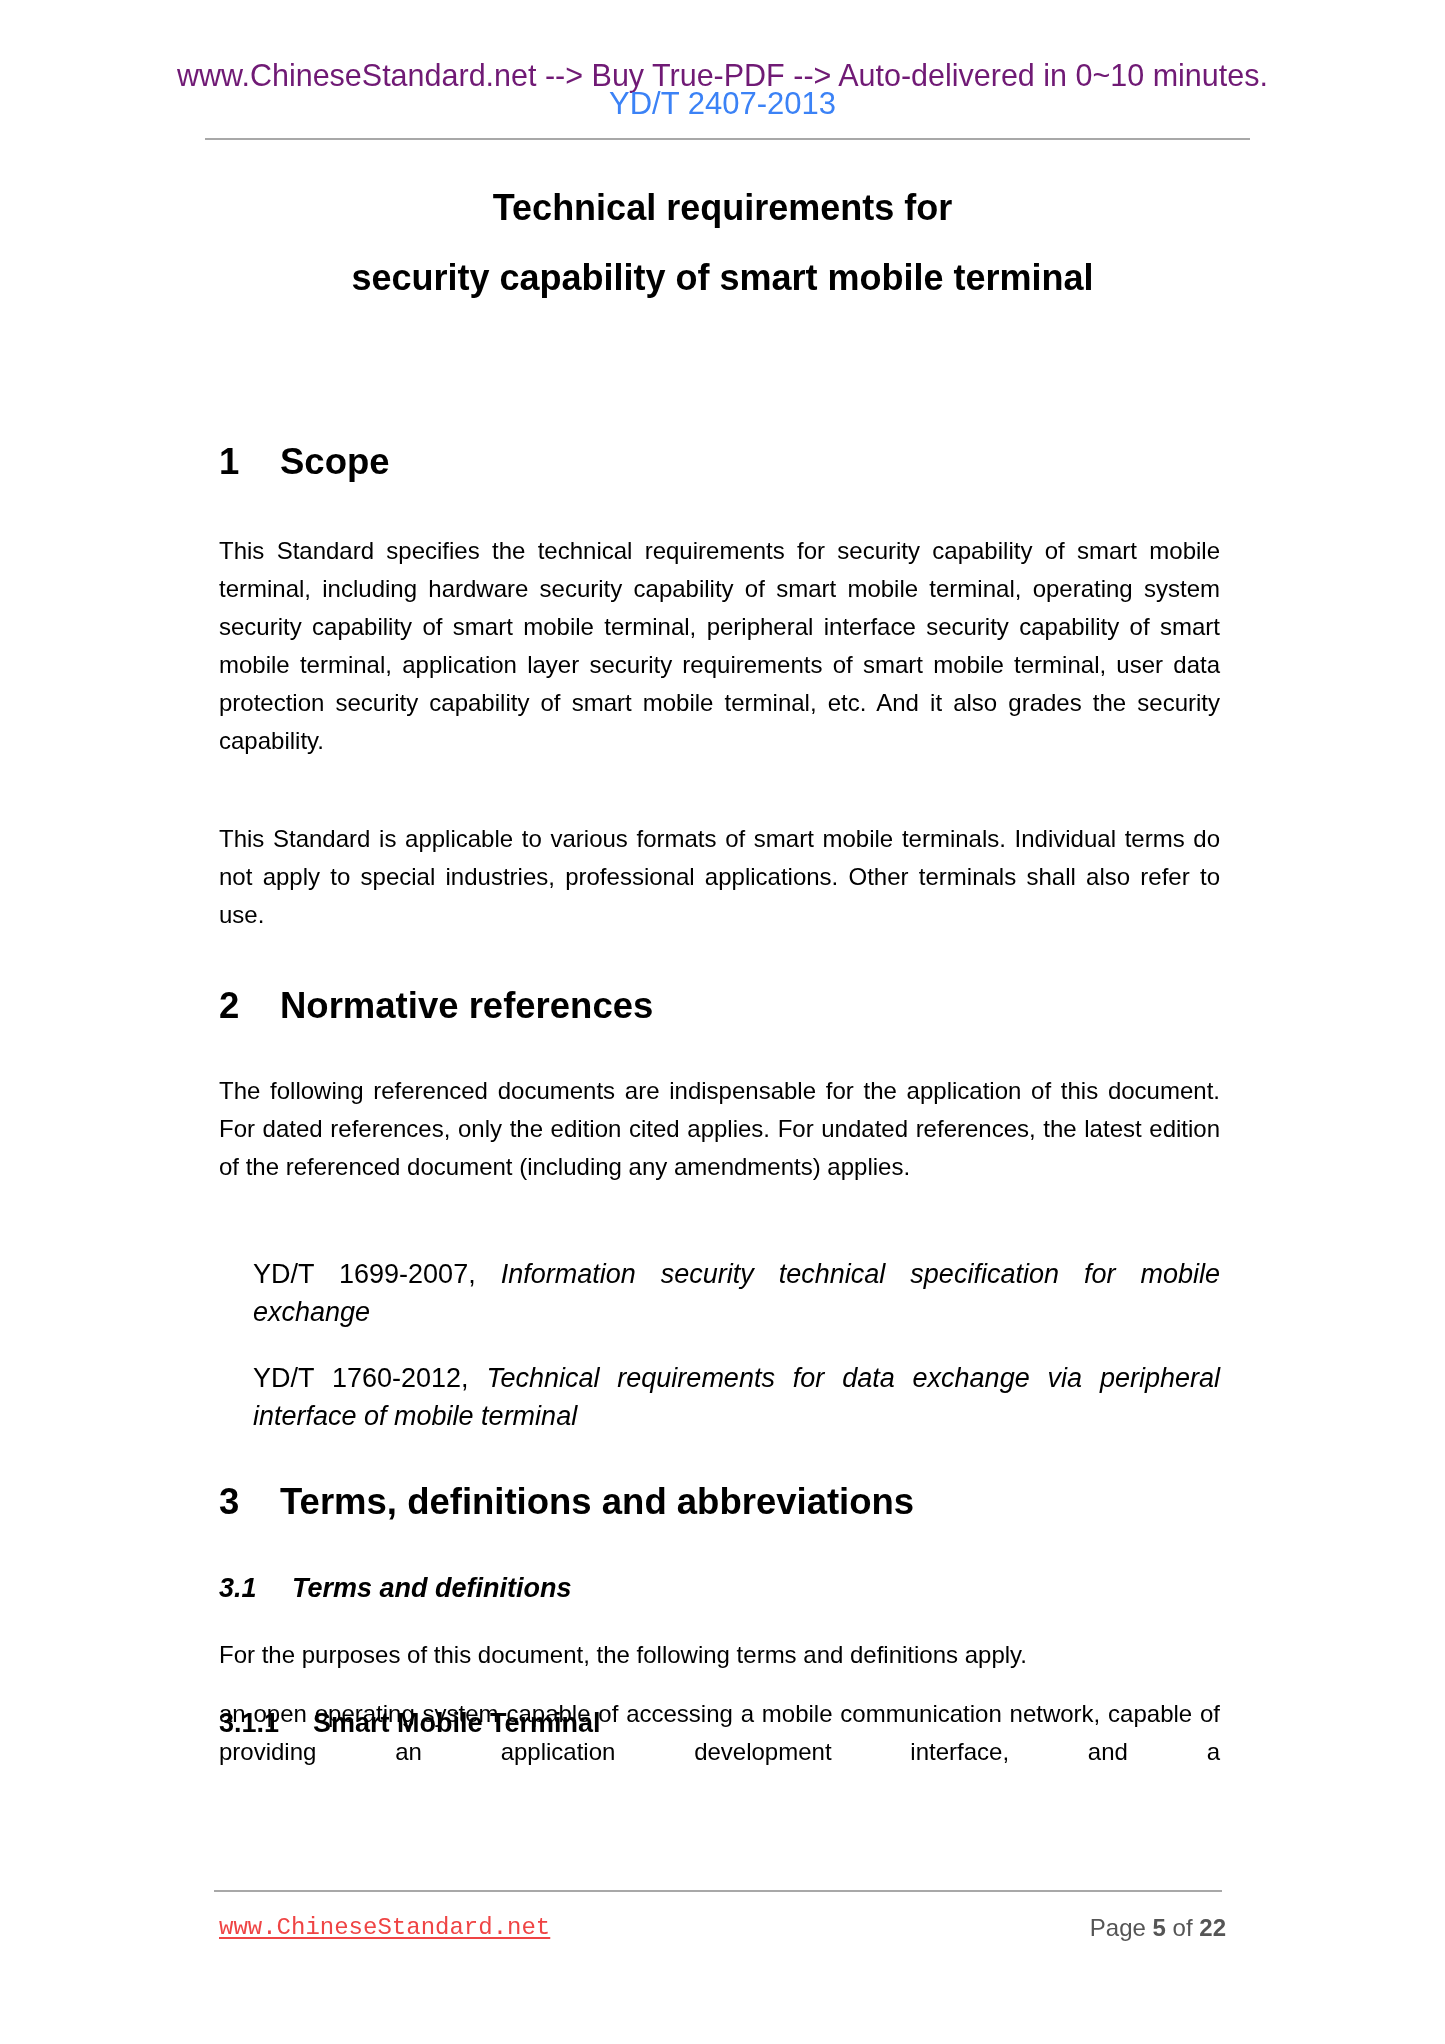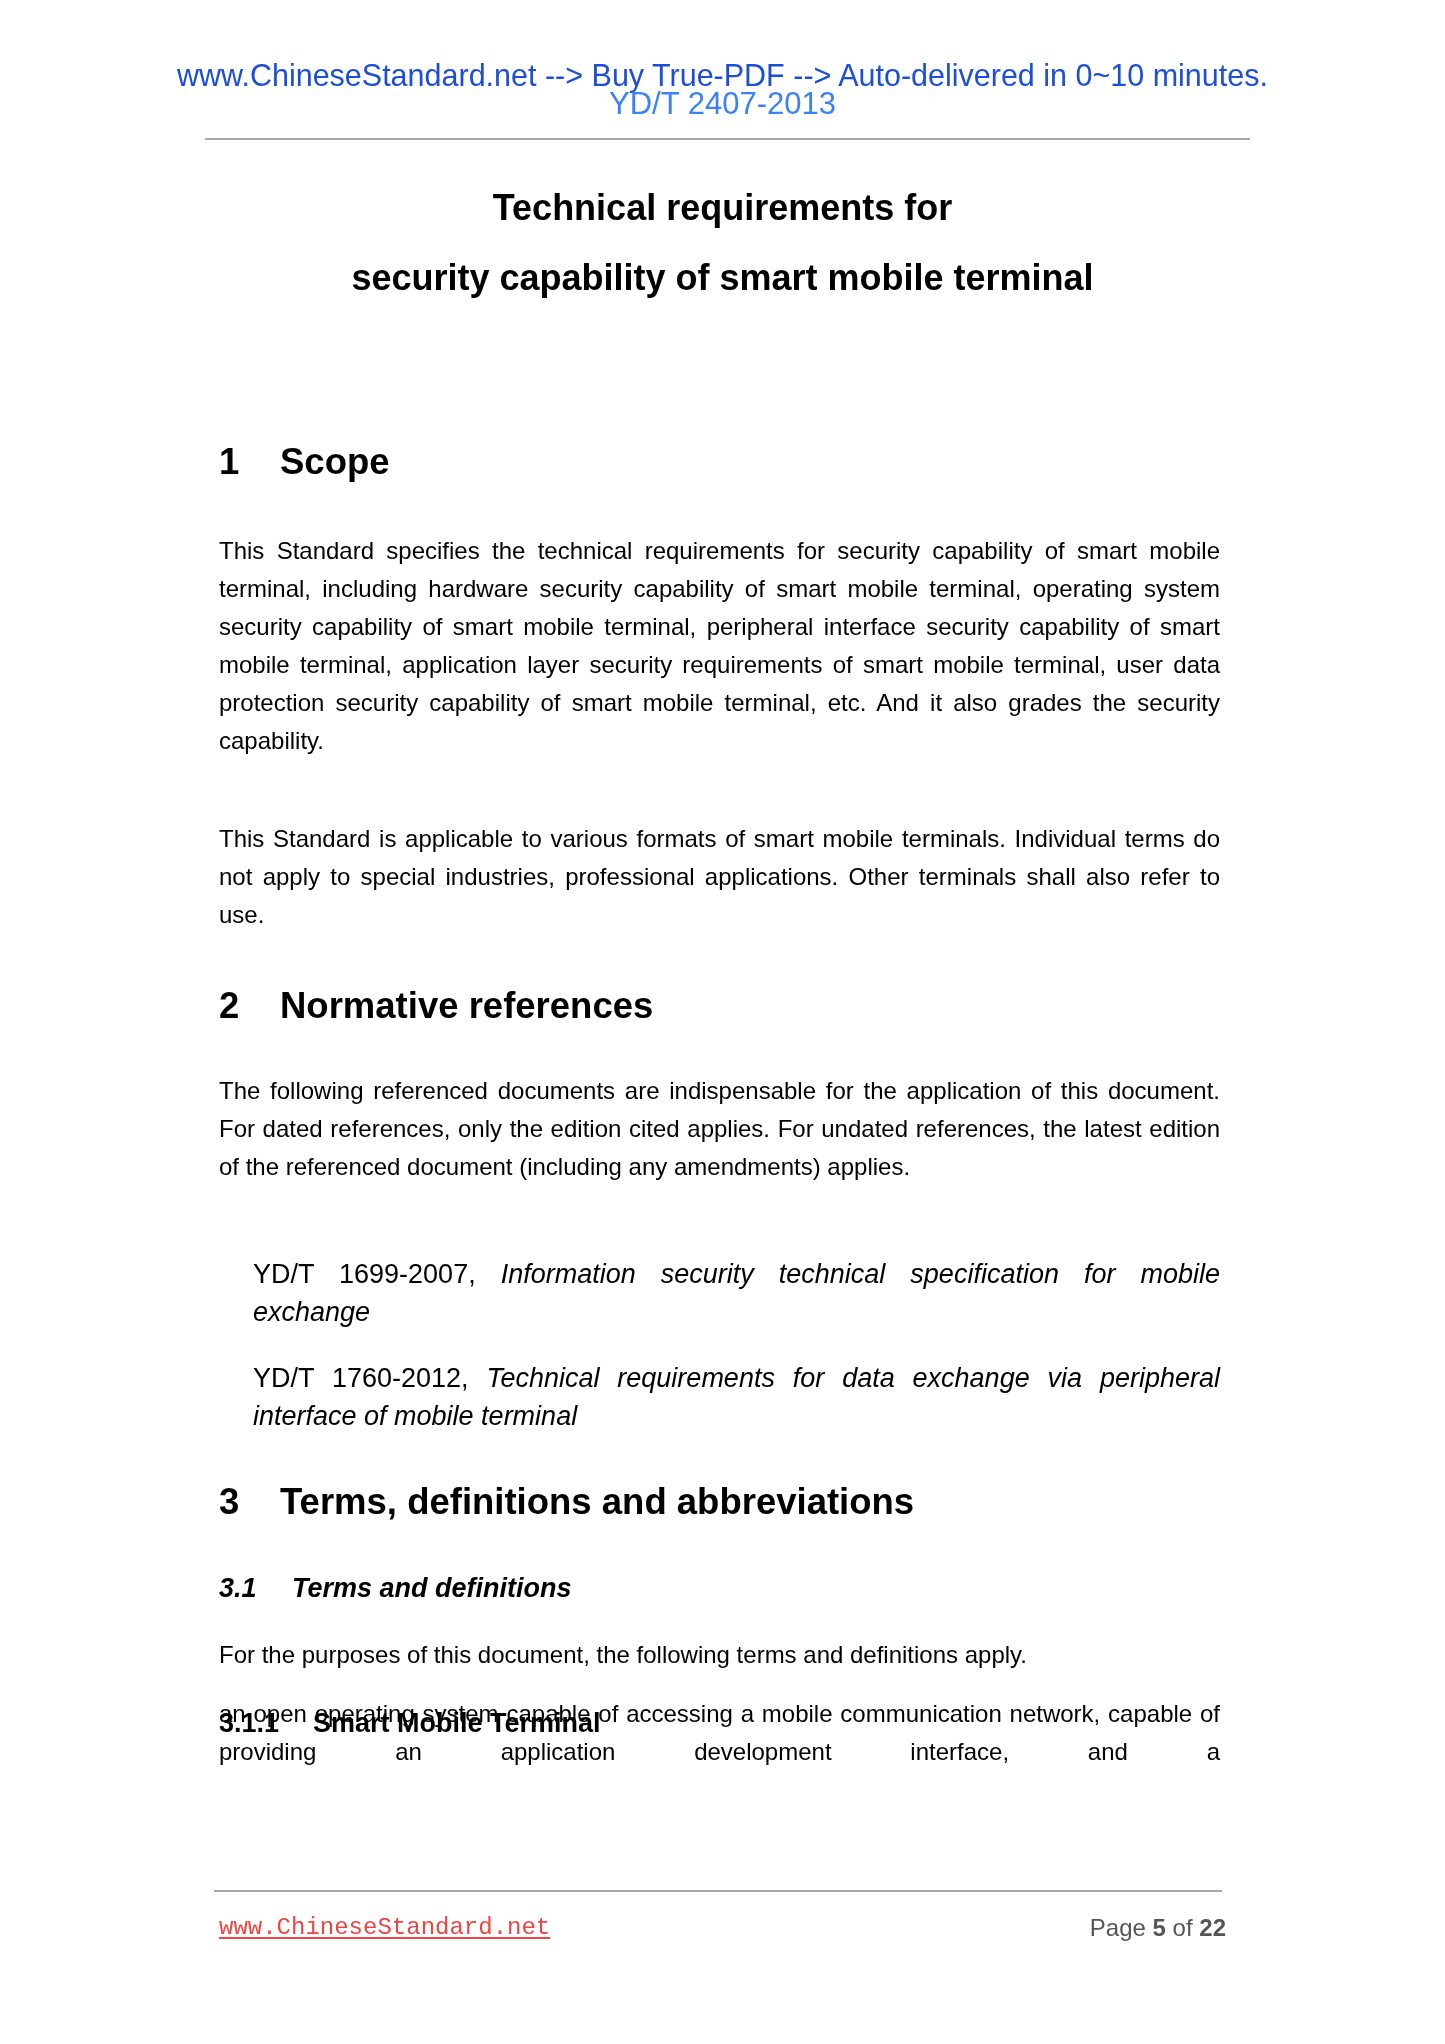--- a/index.html
+++ b/index.html
@@ -1,20 +1,20 @@
 <!DOCTYPE html>
 <html><head>
 <meta charset="utf-8">
 <style>
   html, body { margin: 0; padding: 0; background: #ffffff; }
   body { width: 1445px; height: 2044px; position: relative; overflow: hidden;
          font-family: "Liberation Sans", sans-serif; color: #000; }
   .abs { position: absolute; }
   .banner { left: 0; width: 1445px; top: 57px; text-align: center; font-size: 30.5px;
-            color: #1d4ed8; white-space: nowrap; line-height: 36px; }
+            color: #701a75; white-space: nowrap; line-height: 36px; }
   .docid { left: 0; width: 1445px; top: 89px; text-align: center; font-size: 31px;
            color: #3b82f6; line-height: 30px; }
   .hrule { left: 205px; width: 1045px; top: 138px; height: 2px; background: #a8a8a8; }
   .title { left: 0; width: 1445px; text-align: center; font-weight: bold; font-size: 36px;
            line-height: 44px; white-space: nowrap; }
   .h1 { left: 219px; font-weight: bold; font-size: 36.5px; line-height: 44px; white-space: nowrap; }
   .h1 .num { display: inline-block; width: 61px; }
   .h2 { left: 219px; font-weight: bold; font-size: 27px; line-height: 34px; white-space: nowrap; }
   .h2 .num { display: inline-block; width: 73px; }
   .h3 .num { display: inline-block; width: 94px; }

